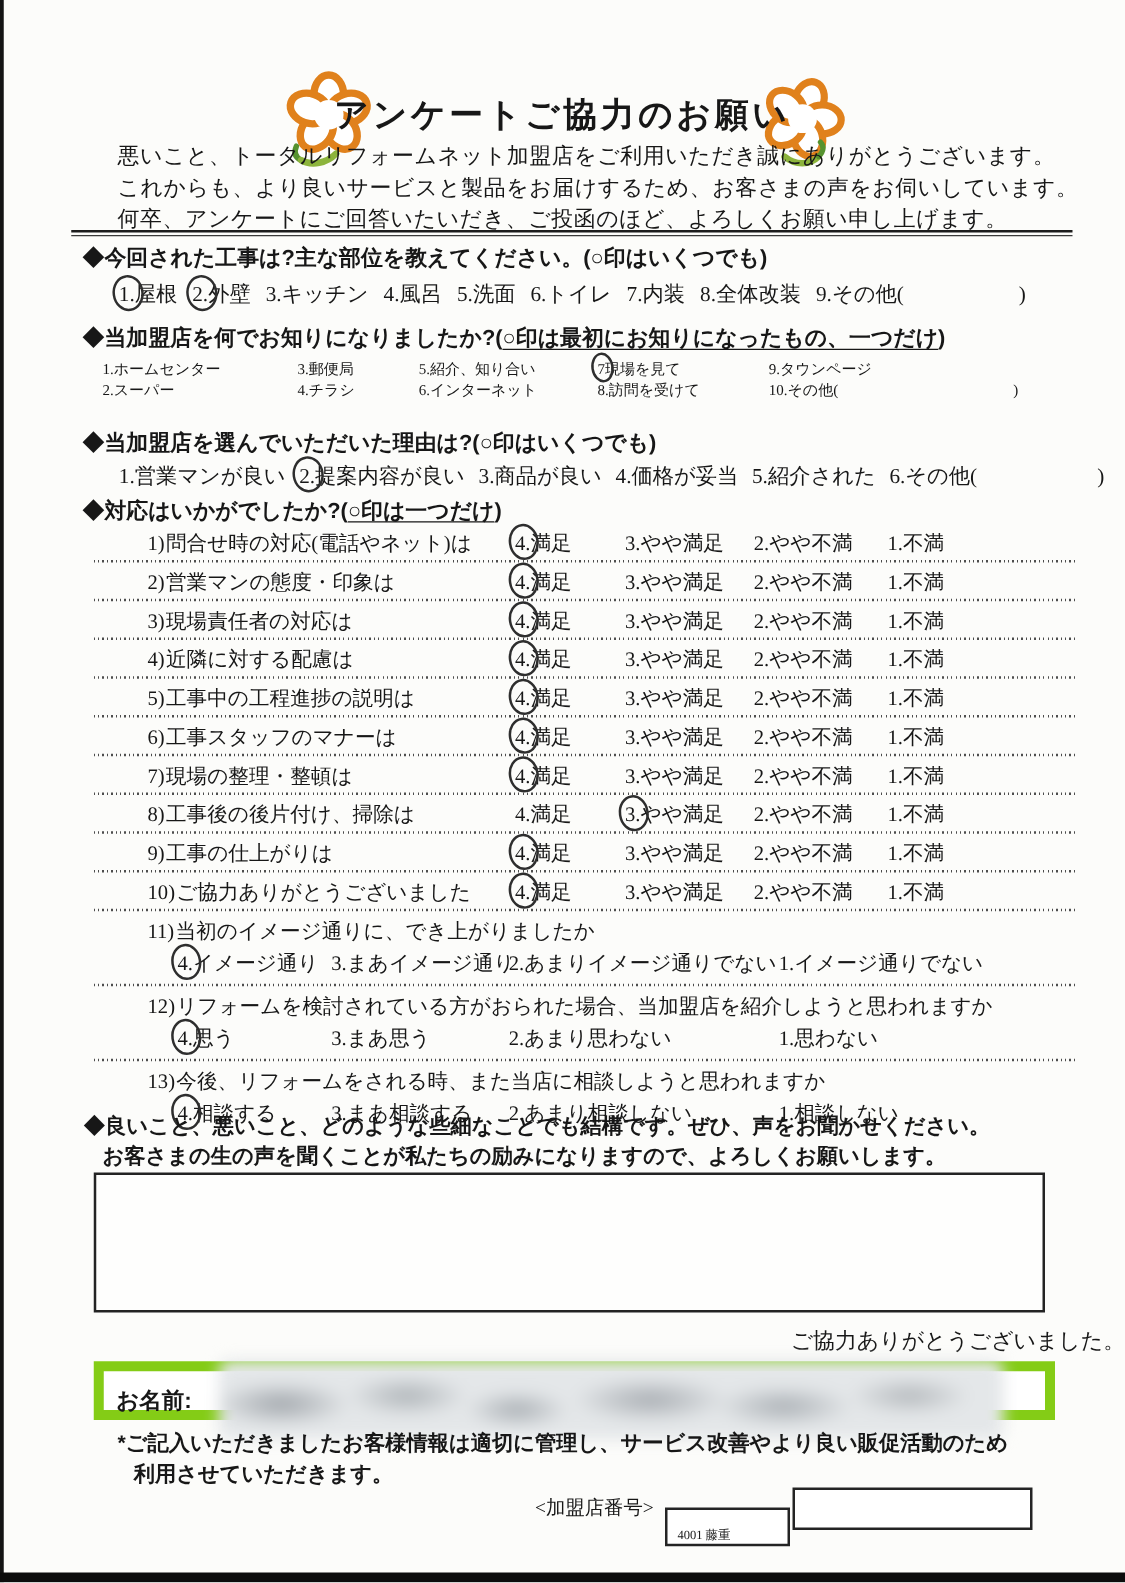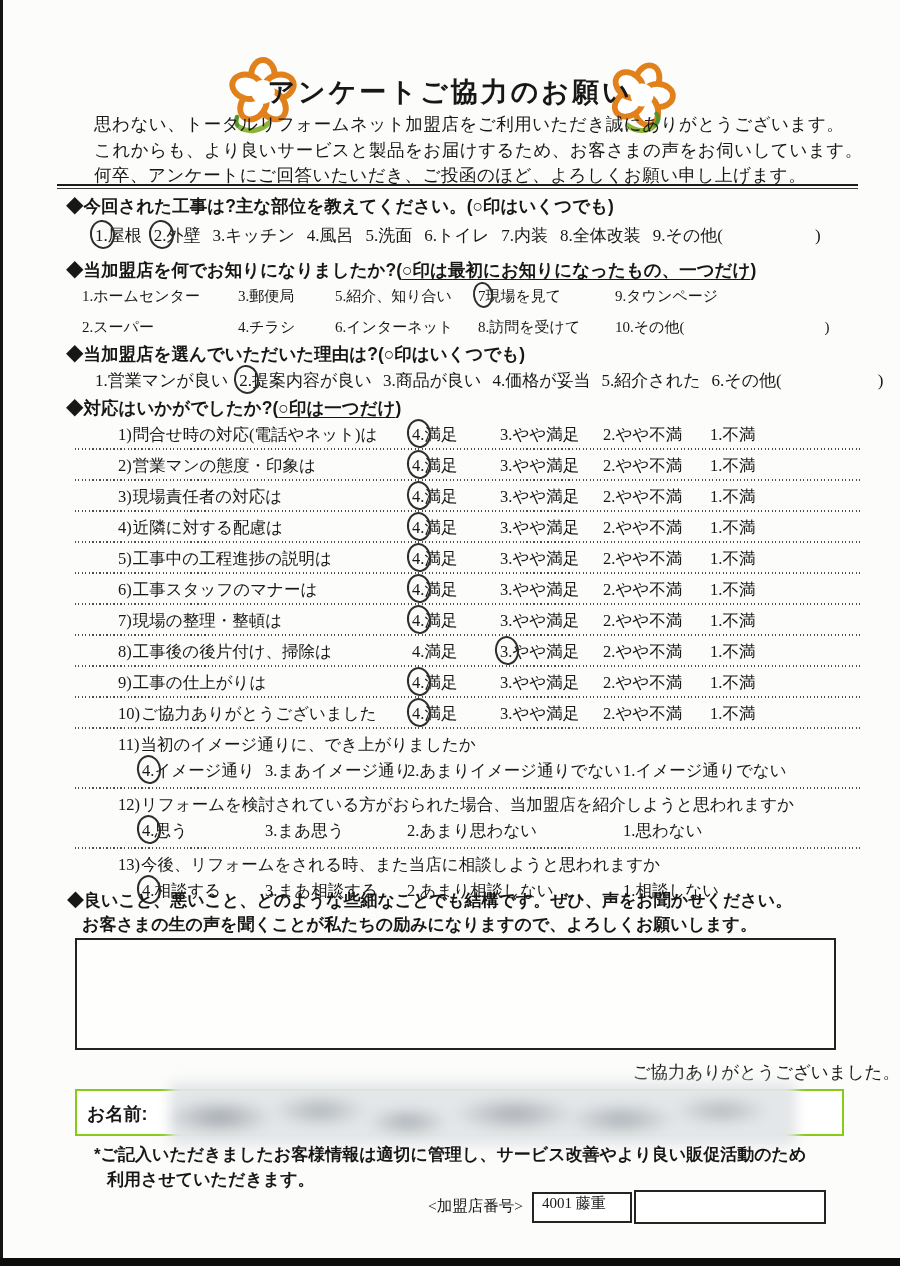--- a/index.html
+++ b/index.html
@@ -12,48 +12,48 @@
 .intro{position:absolute;top:112px;left:94px;font-size:17.5px;line-height:25.5px;letter-spacing:.5px}
 .divider{position:absolute;top:184px;left:57px;width:801px;height:5px;border-top:2px solid #1c1c1c;border-bottom:1px solid #3a3a3a}
 .sec-t{position:absolute;font-family:"Liberation Sans",sans-serif;font-weight:bold;font-size:17.5px;white-space:nowrap}
 .u{text-decoration:underline;text-underline-offset:3px}
 .optrow{position:absolute;display:flex;align-items:flex-end;font-size:17px;white-space:nowrap}
 .opt{white-space:nowrap}
 .sp{display:inline-block}
 .sp-a{width:92px}.sp-b{width:140px}.sp-c{width:96px}
 .cnum{position:relative;display:inline-block}
 .cnum.on::after{content:"";position:absolute;left:-5px;top:-6px;right:-7px;bottom:-3px;border:2px solid #2e2e2e;border-radius:50%;transform:rotate(-8deg);pointer-events:none}
-.q2grid{position:absolute;left:82px;top:287px;display:grid;grid-template-columns:156px 97px 143px 137px auto;row-gap:12px;font-size:15px;white-space:nowrap}
+.q2grid{position:absolute;left:82px;top:287px;display:grid;grid-template-columns:156px 97px 143px 137px auto;row-gap:0;font-size:12px;white-space:nowrap}
 .q3row{top:369px;left:95px;gap:11px}
 .q1row{top:224px;left:95px;gap:12px}
 .q4wrap{position:absolute;left:75px;top:419px;width:787px;font-size:16.5px}
 .rrow{position:relative;display:grid;grid-template-columns:337px 88px 103px 107px auto;align-items:center;height:31px;white-space:nowrap}
 .dotline::after{content:"";position:absolute;left:0;right:0;bottom:0;height:2px;background:repeating-linear-gradient(90deg,#4d4d4d 0 1px,transparent 1px 3.5px)}
 .rq{padding-left:43px}
 .rno{margin-right:1px}
 .xrow{position:relative;padding:5px 0 7px 43px;white-space:nowrap}
 .xopts{display:grid;padding-left:24px;margin-top:4px;grid-template-columns:123px 142px 216px auto}
 .secE{position:absolute;left:67px;top:889px;font-family:"Liberation Sans",sans-serif;font-weight:bold;font-size:17px;line-height:23.5px;white-space:nowrap}
 .secE .l2{padding-left:15px}
 .combox{position:absolute;left:75px;top:938px;width:761px;height:112px;border:2px solid #232323;background:#fefefd}
 .thanks{position:absolute;top:1060px;left:0;width:100%;text-align:right;font-size:17.5px}
-.namebox{position:absolute;left:75px;top:1089px;width:769px;height:47px;border:2px solid #84cc16;background:#fff}
+.namebox{position:absolute;left:75px;top:1089px;width:769px;height:47px;border:8px solid #84cc16;background:#fff}
 .namelabel{position:absolute;left:10px;top:11px;font-family:"Liberation Sans",sans-serif;font-weight:bold;font-size:18px}
 .smudge{position:absolute;left:92px;top:-9px;width:628px;height:64px;border-radius:8px;background-color:#e4e7e9;filter:blur(6px);
 background-image:radial-gradient(ellipse 80px 26px at 8% 55%,rgba(105,112,120,.55),transparent 70%),
 radial-gradient(ellipse 70px 24px at 24% 45%,rgba(120,128,134,.5),transparent 70%),
 radial-gradient(ellipse 60px 22px at 38% 62%,rgba(110,118,126,.5),transparent 70%),
 radial-gradient(ellipse 90px 26px at 55% 50%,rgba(118,124,132,.55),transparent 70%),
 radial-gradient(ellipse 80px 24px at 72% 58%,rgba(112,120,128,.5),transparent 70%),
 radial-gradient(ellipse 70px 22px at 88% 45%,rgba(120,126,132,.45),transparent 70%)}
 .privacy{position:absolute;left:94px;top:1143px;font-family:"Liberation Sans",sans-serif;font-weight:bold;font-size:17px;line-height:24.5px;white-space:nowrap}
 .privacy .l2{padding-left:13px}
 .storerow{position:absolute;left:428px;top:1190px;display:flex;align-items:flex-start}
 .storelabel{font-size:15.5px;margin-right:9px;padding-top:6px}
-.storebox1{width:100px;height:31px;border:2px solid #242424;display:flex;align-items:flex-start;padding-left:8px;font-size:15px;background:#fff;margin-top:2px}
+.storebox1{width:100px;height:31px;border:2px solid #242424;display:flex;align-items:flex-end;padding-left:8px;font-size:10px;background:#fff;margin-top:16px}
 .storebox2{width:192px;height:34px;border:2px solid #242424;margin-left:2px;background:#fff}
 </style>
 </head>
 <body>
 
 <div class="page">
   <div class="edge-left"></div>
 
   <svg class="flower" style="left:226px;top:56px" width="74" height="82" viewBox="0 0 100 110">
     <g stroke="#e0811c" stroke-width="8" fill="#fff">
@@ -74,21 +74,21 @@
       <ellipse cx="50" cy="26" rx="16" ry="21" transform="rotate(164 50 48)"></ellipse>
       <ellipse cx="50" cy="26" rx="16" ry="21" transform="rotate(236 50 48)"></ellipse>
       <ellipse cx="50" cy="26" rx="16" ry="21" transform="rotate(308 50 48)"></ellipse>
     </g>
     <circle cx="50" cy="48" r="16" fill="#fff"></circle>
     <path d="M30,90 C42,100 58,100 68,90" stroke="#8cb43c" stroke-width="7" fill="none" stroke-linecap="round"></path>
     <path d="M68,90 C74,84 74,78 70,74" stroke="#55922e" stroke-width="6" fill="none" stroke-linecap="round"></path>
   </svg>
   <div class="hd-title">アンケートご協力のお願い</div>
   <div class="intro">
-    <div>思わない、トータルリフォームネット加盟店をご利用いただき誠にありがとうございます。</div>
+    <div>悪いこと、トータルリフォームネット加盟店をご利用いただき誠にありがとうございます。</div>
     <div>これからも、より良いサービスと製品をお届けするため、お客さまの声をお伺いしています。</div>
     <div>何卒、アンケートにご回答いたいだき、ご投函のほど、よろしくお願い申し上げます。</div>
   </div>
   <div class="divider"></div>
 
   <div class="sec-t" style="left:66px;top:194px"><span>◆今回された工事は?主な部位を教えてください。</span><span>(○印はいくつでも)</span></div>
   <div class="optrow q1row">
     <span class="opt"><span class="cnum on"><span>1.</span></span><span>屋根</span></span>
     <span class="opt"><span class="cnum on"><span>2.</span></span><span>外壁</span></span>
     <span class="opt"><span class="cnum"><span>3.</span></span><span>キッチン</span></span>

